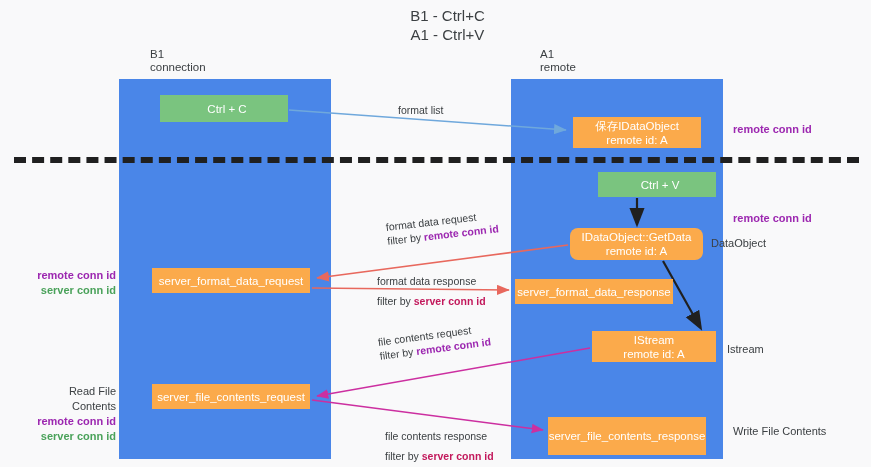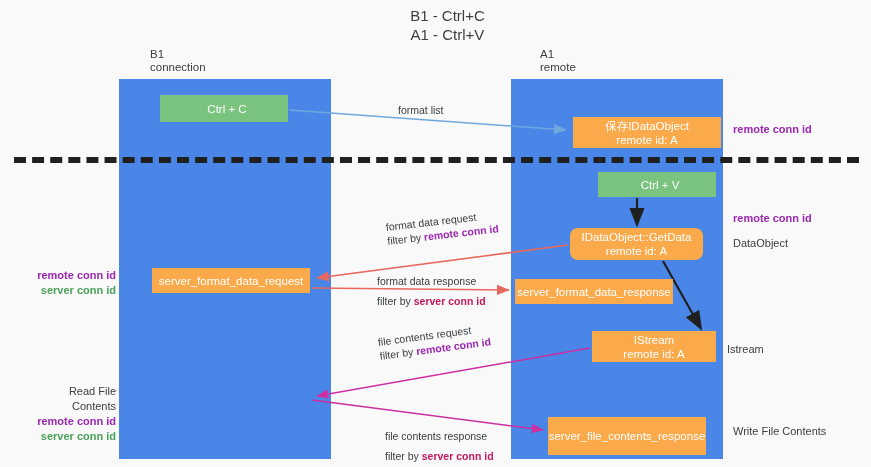--- a/index.html
+++ b/index.html
@@ -34,36 +34,36 @@
   
   .node{
     box-sizing:border-box;
     display:flex;align-items:center;justify-content:center;
     text-align:center;color:#ffffff;font-size:11.5px;line-height:14px;
     white-space:pre-line;padding:2px 4px;
   }
   .green{background:#7ac47f;padding-left:10px;}
   .orange{background:#fbaa4b;}
   #n-ctrlc{left:160px;top:95px;width:128px;height:27px;}
-  #n-save-ido{left:573px;top:117px;width:148px;height:31px;}
+  #n-save-ido{left:573px;top:117px;width:128px;height:31px;}
   #n-ctrlv{left:578px;top:172px;width:118px;height:25px;margin-left:20px;}
   #n-getdata{left:570px;top:228px;width:133px;height:32px;border-radius:8px;}
   #n-sfdreq{left:152px;top:268px;width:158px;height:25px;}
   #n-sfdresp{left:515px;top:279px;width:158px;height:25px;}
   #n-istream{left:592px;top:331px;width:124px;height:31px;}
   #n-sfcreq{left:152px;top:384px;width:158px;height:25px;}
   #n-sfcresp{left:548px;top:417px;width:158px;height:38px;}
   
   .side{font-size:11px;line-height:15px;}
   .purple{color:#9c27b0;font-weight:bold;}
   .green-t{color:#4aa25a;font-weight:bold;}
   .plain{color:#3c4043;}
   #lbl-rci-1{left:733px;top:122px;}
   #lbl-rci-2{left:733px;top:211px;}
-  #lbl-dataobject{left:733px;top:236px;}
+  #lbl-dataobject{left:711px;top:236px;}
   #lbl-istream{left:727px;top:342px;}
   #lbl-writefc{left:733px;top:424px;}
   #lbl-left-1{left:24px;top:268px;width:92px;text-align:right;}
   #lbl-left-2{left:24px;top:384px;width:92px;text-align:right;}
   
   .edge-lbl{font-size:10.5px;line-height:14px;color:#3c4043;white-space:nowrap;}
   .edge-lbl .hi-purple{color:#9c27b0;font-weight:bold;}
   .edge-lbl .hi-magenta{color:#c2185b;font-weight:bold;}
   #e-formatlist{left:398px;top:103px;}
   #e-fdreq{left:385px;top:220px;transform:rotate(-6.5deg);transform-origin:left top;}
@@ -123,20 +123,21 @@
   <div class="abs node green" id="n-ctrlc">Ctrl + C</div>
   <div class="abs node orange" id="n-save-ido">保存IDataObject
 remote id: A</div>
   <div class="abs node green" id="n-ctrlv">Ctrl + V</div>
   <div class="abs node orange" id="n-getdata">IDataObject::GetData
 remote id: A</div>
   <div class="abs node orange" id="n-sfdreq">server_format_data_request</div>
   <div class="abs node orange" id="n-sfdresp">server_format_data_response</div>
   <div class="abs node orange" id="n-istream">IStream
 remote id: A</div>
+  <div class="abs node orange" id="n-sfcreq">server_file_contents_request</div>
   <div class="abs node orange" id="n-sfcresp">server_file_contents_response</div>
 
   <div class="abs side purple" id="lbl-rci-1">remote conn id</div>
   <div class="abs side purple" id="lbl-rci-2">remote conn id</div>
   <div class="abs side plain" id="lbl-dataobject">DataObject</div>
   <div class="abs side plain" id="lbl-istream">Istream</div>
   <div class="abs side plain" id="lbl-writefc">Write File Contents</div>
 
   <div class="abs side" id="lbl-left-1">
     <div class="purple">remote conn id</div>

